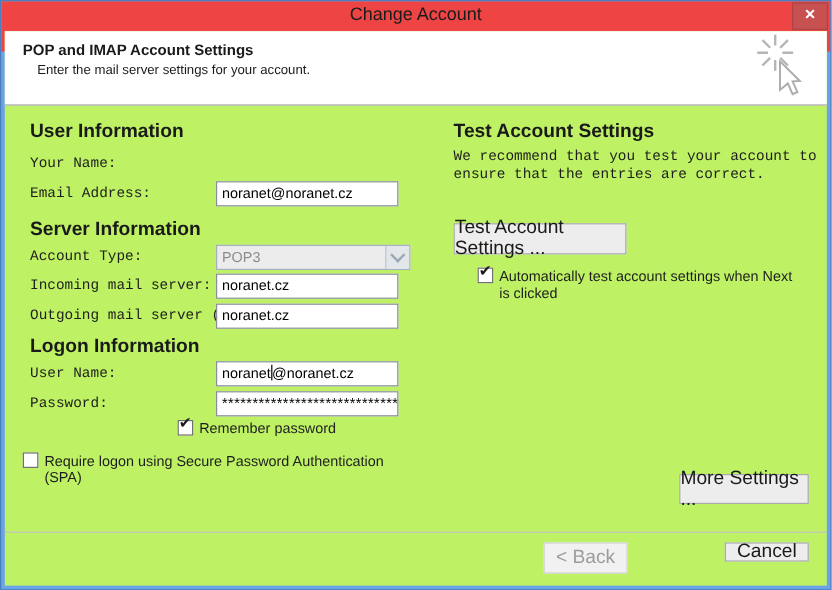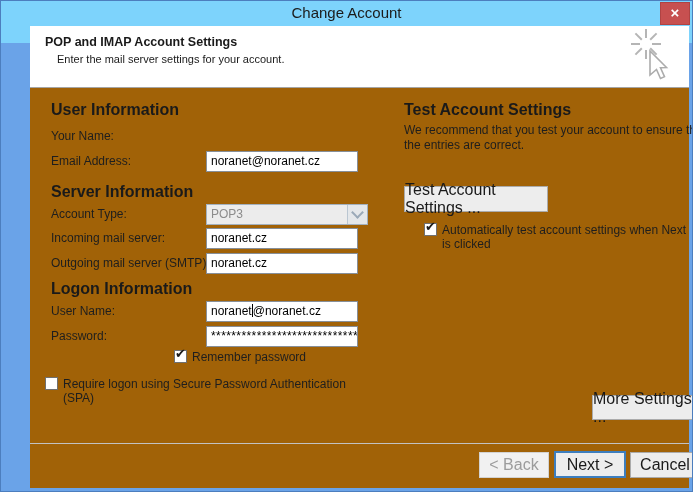--- a/index.html
+++ b/index.html
@@ -1,45 +1,44 @@
 <!DOCTYPE html>
 <html><head>
 <meta charset="utf-8">
 <style>
   html,body{margin:0;padding:0;background:#d8d8d8;font-family:"Liberation Sans", sans-serif;}
   .window{
     position:relative;width:693px;height:492px;box-sizing:border-box;
     background:#6AA3E8;border:1px solid #4C7EBE;overflow:hidden;
     -webkit-font-smoothing:antialiased;
   }
-  .titlebar{position:absolute;left:0;top:0;right:0;height:42px;background:#7dd3fc;}
+  .titlebar{position:absolute;left:0;top:0;right:0;height:42px;background:#ef4444;}
   .title{
     position:absolute;left:0;right:0;top:3px;text-align:center;
     font-size:15px;color:#1b1b1b;
   }
   .close-btn{
     position:absolute;right:2px;top:1px;width:30px;height:23px;
     background:#C75050;border:1px solid #B04343;box-sizing:border-box;
     display:flex;align-items:center;justify-content:center;cursor:default;
   }
   .close-btn span{color:#fff;font-size:15px;font-weight:bold;line-height:1;margin-top:-2px;}
   .client{
     position:absolute;left:3px;top:25px;right:3px;bottom:3px;
-    background:#a16207;
-    margin-left:26px;
+    background:#bef264;
   }
   .hdr{
     position:absolute;left:0;top:0;right:0;height:62px;background:#FFFFFF;
     border-bottom:1px solid #A5A5A5;box-sizing:border-box;
   }
   .hdr-title{position:absolute;left:15px;top:9px;font-size:12.5px;font-weight:bold;color:#1a1a1a;}
   .hdr-sub{position:absolute;left:27px;top:27px;font-size:11px;color:#1a1a1a;}
   .busy-cursor{position:absolute;right:8px;top:1px;}
   .sec-h{position:absolute;font-size:16px;font-weight:bold;color:#1a1a1a;}
-  .lbl{position:absolute;font-size:12px;color:#1e1e1e;white-space:nowrap;}
+  .lbl{position:absolute;font-size:12px;color:#1e1e1e;white-space:nowrap;font-family:Liberation Mono, monospace;}
   .textbox{
     position:absolute;left:176px;width:152px;height:21px;box-sizing:border-box;
     background:#fff;border:1px solid #878F99;font-size:12px;color:#000;
     line-height:19px;padding-left:4px;white-space:nowrap;overflow:hidden;
   }
   .caret{display:inline-block;width:1px;height:13px;background:#000;vertical-align:-2px;}
   .combo{
     position:absolute;left:176px;width:162px;height:21px;box-sizing:border-box;
     background:#ECECEC;border:1px solid #A3B1BF;font-size:12px;color:#8c8c8c;
     line-height:19px;padding-left:4px;
@@ -160,17 +159,16 @@
       <span class="cb-box">
           <span class="mark">✔</span>
         </span>
       <span class="cb-lbl" style="max-width:252px;white-space:normal;">Automatically test account settings when Next is clicked</span>
     </div>
 
     <div class="btn" style="left:562px;top:369px;width:108px;height:25px;">More Settings ...</div>
 
     <div class="footer-line"></div>
     <div class="btn disabled" style="left:449px;top:426px;width:70px;height:26px;">&lt; Back</div>
-    <div class="btn focused" style="left:524px;top:425px;width:72px;height:27px;">Next &gt;</div>
-    <div class="btn" style="left:600px;top:426px;width:70px;height:26px;text-align:right;">Cancel</div>
+    <div class="btn" style="left:600px;top:426px;width:70px;height:16px;text-align:right;">Cancel</div>
 
   </div>
 </div>
 
 </body></html>

